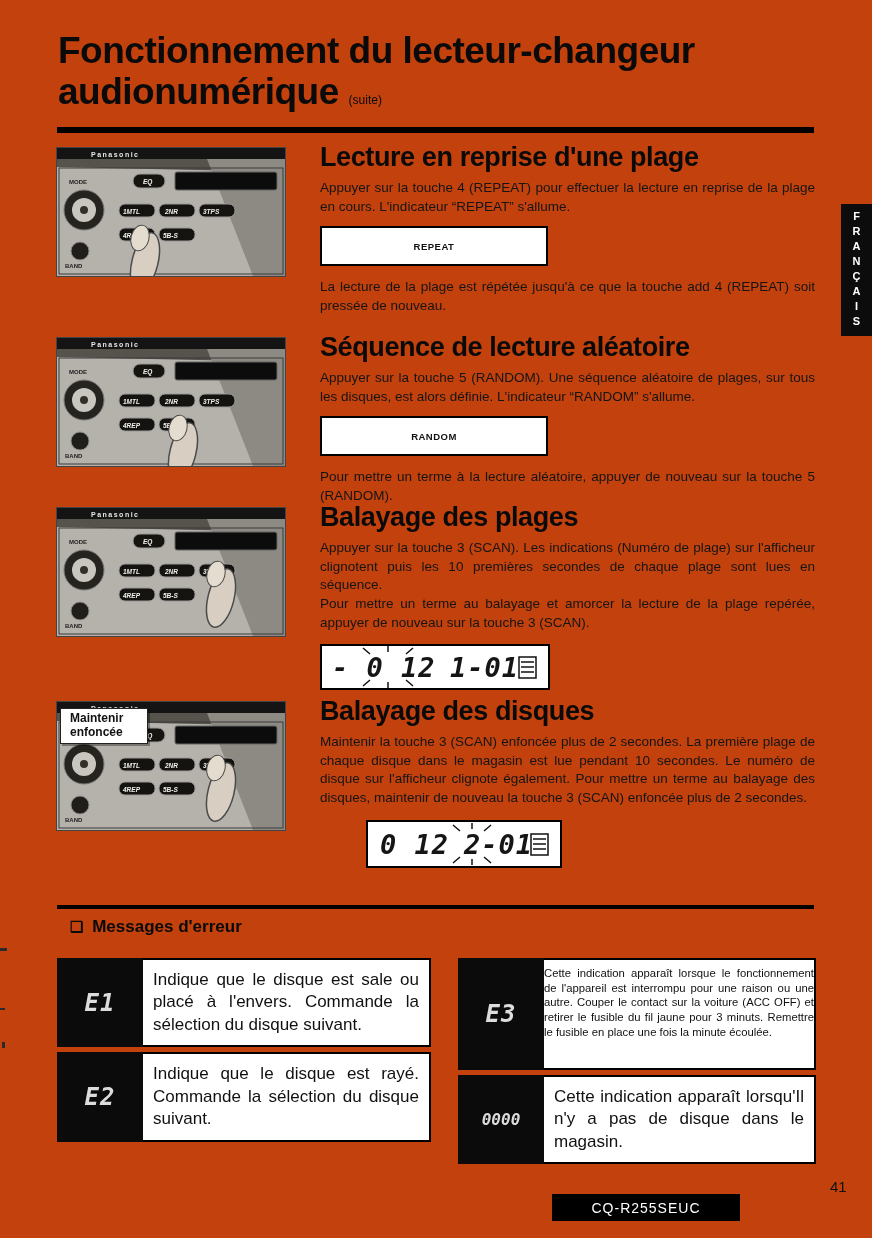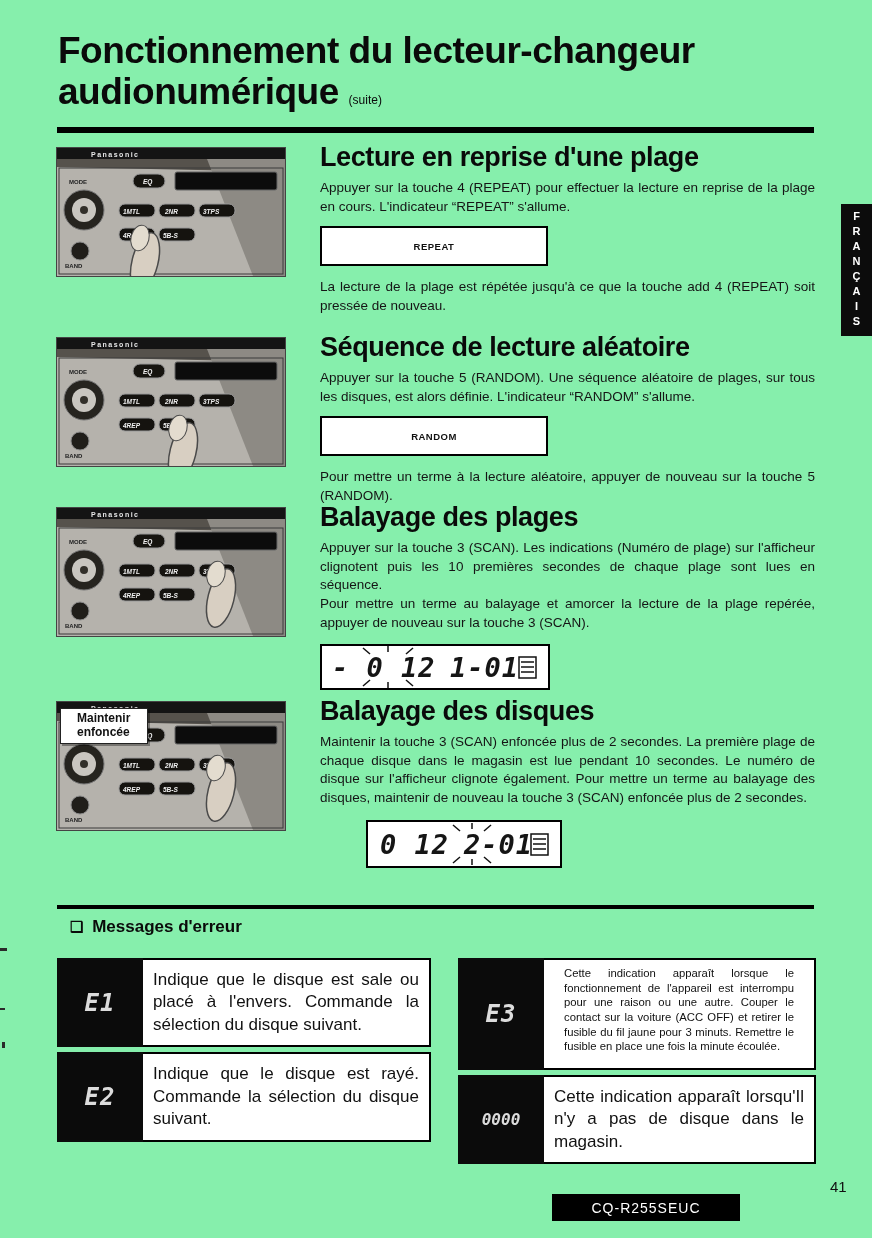--- a/index.html
+++ b/index.html
@@ -1,18 +1,18 @@
 <!DOCTYPE html>
 <html><head>
 <meta charset="utf-8">
 <style>
   *{margin:0;padding:0;box-sizing:border-box}
   html,body{width:872px;height:1238px}
   body{position:relative;background:#f6f6f4;font-family:"Liberation Sans",sans-serif;color:#111;overflow:hidden}
-  .page{position:absolute;inset:0;background:#86efac}
+  .page{position:absolute;inset:0;background:#c2410c}
 
   
   .title{position:absolute;left:58px;top:30px;font-size:37px;font-weight:bold;letter-spacing:-0.5px;line-height:1.12;color:#0a0a0a}
   .title .suffix{font-size:12px;letter-spacing:0;font-weight:normal}
   .title-rule{position:absolute;left:57px;top:127px;width:757px;height:6px;background:#000}
 
   
   .lang-tab{position:absolute;left:841px;top:204px;width:31px;height:132px;background:#0c0c0c;color:#fff;display:flex;align-items:center;justify-content:center}
   .lang-tab span{writing-mode:vertical-rl;text-orientation:upright;font-size:11px;font-weight:bold;letter-spacing:3px}
 
@@ -31,35 +31,35 @@
   .seg-box-3{width:230px;height:46px}
   .seg-box-4{width:196px;height:48px;margin-left:46px}
   .seg{font-family:"DejaVu Sans Mono",monospace;font-weight:bold;font-style:italic;font-size:27px;fill:#151515;letter-spacing:1px}
 
   
   .ph-brand{font-size:7px;font-weight:bold;fill:#e8e8e8;letter-spacing:1.5px;font-family:"Liberation Sans",sans-serif}
   .ph-tiny{font-size:6px;font-weight:bold;fill:#222;font-family:"Liberation Sans",sans-serif}
   .ph-btn{font-size:6.5px;font-weight:bold;font-style:italic;fill:#f0f0f0;font-family:"Liberation Sans",sans-serif}
   .pbtn{fill:#15130f;stroke:#9a9a9a;stroke-width:1}
 
-  .hold-label{position:absolute;left:3px;top:12px;z-index:2;width:88px;background:#fff;border:1.5px solid #222;padding:3px 16px;font-size:12px;line-height:1.15;font-weight:bold;box-shadow:2px 2px 0 rgba(0,0,0,.35)}
+  .hold-label{position:absolute;left:3px;top:12px;z-index:2;width:88px;background:#fff;border:1.5px solid #222;padding:3px 9px;font-size:12px;line-height:1.15;font-weight:bold;box-shadow:2px 2px 0 rgba(0,0,0,.35)}
 
   
   .err-rule{position:absolute;left:57px;top:905px;width:757px;height:4px;background:#000}
   .err-heading{position:absolute;left:70px;top:917px;font-size:17px;font-weight:bold;color:#0a0a0a}
   .err-heading .bullet{margin-right:4px;font-size:15px}
   .err-col{position:absolute;display:flex;flex-direction:column;gap:5px}
   .err-col-left{left:57px;top:958px;width:374px}
   .err-col-right{left:458px;top:958px;width:358px}
   .err-row{display:flex;align-items:stretch}
   .err-code{width:86px;background:#0b0b0b;display:flex;align-items:center;justify-content:center;flex:0 0 86px}
   .err-code span{font-family:"DejaVu Sans Mono",monospace;font-style:italic;font-weight:bold;font-size:24px;color:#dcdcdc;letter-spacing:1px}
   .err-code.small-code span{font-size:16px;letter-spacing:0}
   .err-text{flex:1;border:2px solid #000;border-left:none;background:#fff;padding:9px 10px;font-size:17px;line-height:1.32;text-align:justify}
-  .err-text.small{font-size:11.3px;line-height:1.3;padding:6px 20px}
+  .err-text.small{font-size:11.3px;line-height:1.3;padding:6px 0}
   .row-e1 .err-text,.row-e2 .err-text{min-height:82px}
   .row-e3 .err-text{min-height:112px}
   .row-0000 .err-text{min-height:58px;display:flex;align-items:center}
 
   
   .model-badge{position:absolute;left:552px;top:1194px;width:188px;height:27px;background:#000;color:#fff;display:flex;align-items:center;justify-content:center;font-size:14px;font-weight:normal;letter-spacing:1px}
   .page-number{position:absolute;left:830px;top:1178px;font-size:15px;color:#111}
 
   
   .artifact{position:absolute;background:#2a2a2a}

